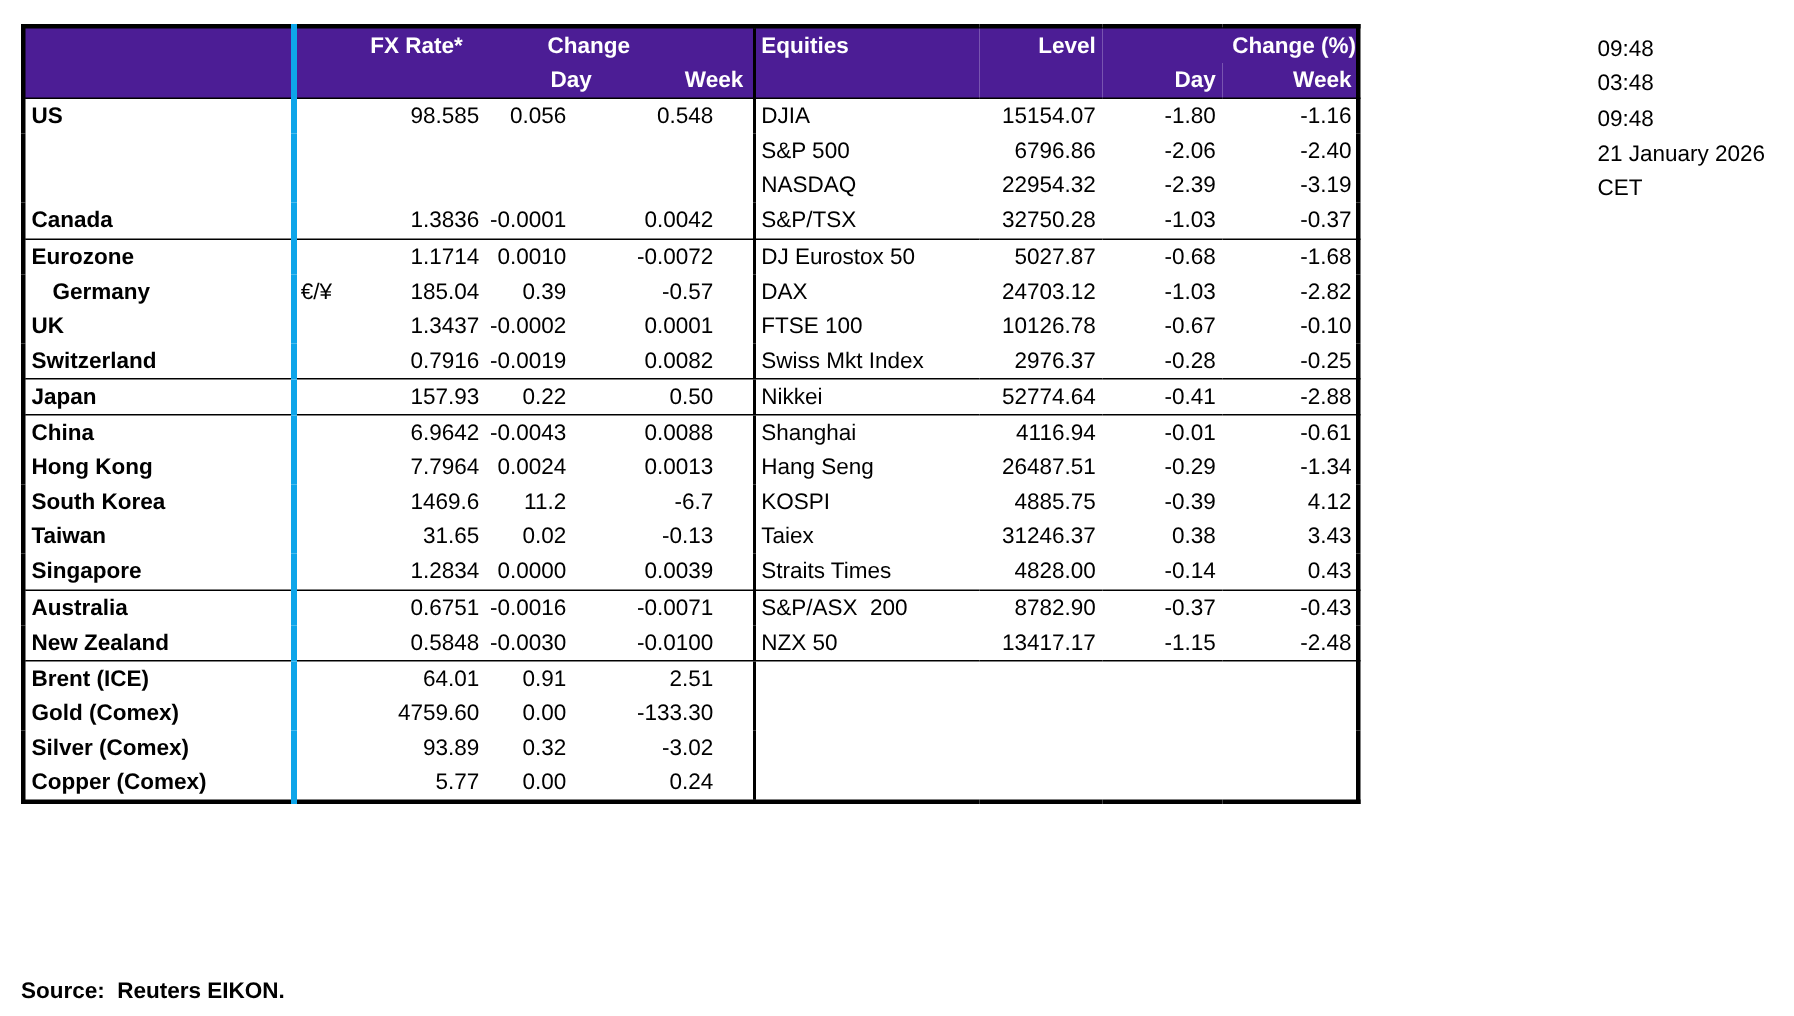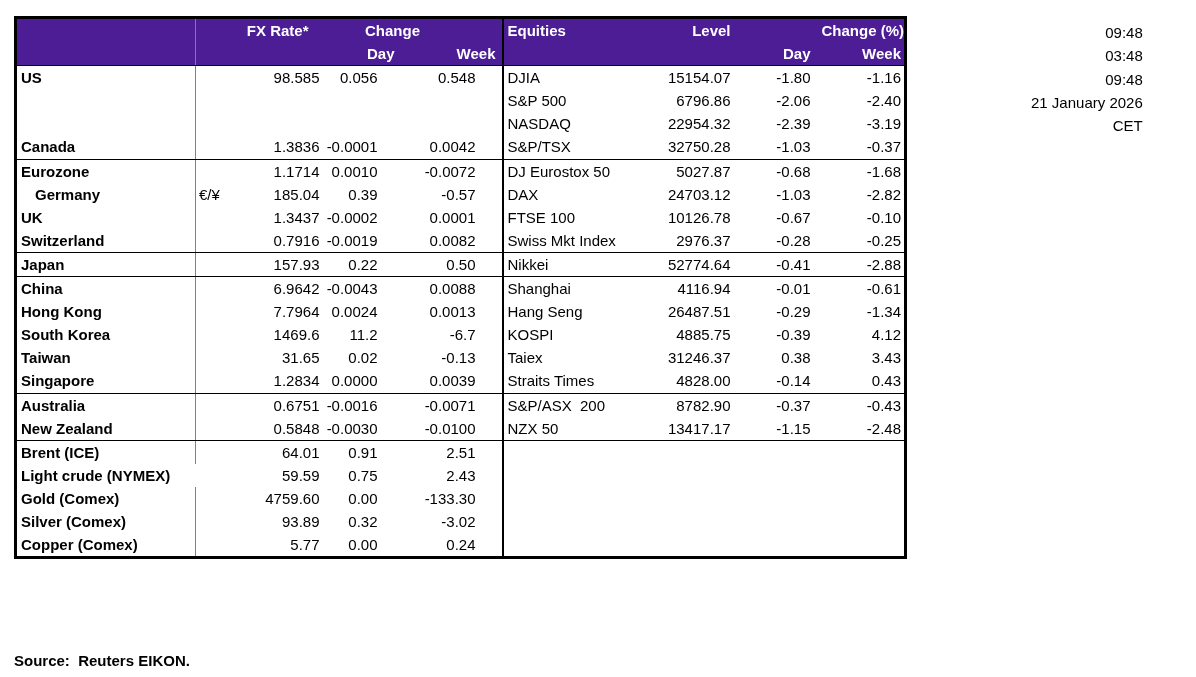--- a/index.html
+++ b/index.html
@@ -30,21 +30,21 @@
     line-height: 23.1px;
     padding: 0;
     vertical-align: middle;
     white-space: pre;
     overflow: visible;
   }
   
   .hdr { background: #4c1d95; color: #ffffff; font-weight: bold; }
   .hb  { border-bottom: 1px solid #000000; }
   
-  .c1     { border-right: 1px solid #0ea5e9; }
+  .c1     { border-right: 4px solid #0ea5e9; }
   .eqname { border-left: 2px solid #000000; padding-left: 4px; }
   
   tr.gend td { border-bottom: 1px solid #000000; }
   
   .name   { font-weight: bold; padding-left: 4px; }
   .indent { padding-left: 18px; }
   .pair   { padding-left: 3px; }
   .num    { text-align: right; }
   .rate   { padding-right: 4px; }
   .day    { padding-right: 22px; }
@@ -55,26 +55,25 @@
   .eqweek { padding-right: 3px; }
   
   .rateh   { padding-right: 15px; }
   .dayh    { padding-right: 5px; }
   .weekh   { padding-right: 6px; }
   .changeh { text-align: center; padding-right: 40px; }
   .changeph{ text-align: right; }
   
   .times {
     position: absolute;
-    left: 1031px;
+    left: 1065px;
     top: 21px;
     font-size: 15px;
     line-height: 23.35px;
     white-space: pre;
-    text-align: right;
   }
   
   .footer {
     position: absolute;
     left: 14px;
     top: 603px;
     font-size: 15px;
     font-weight: bold;
     line-height: 23.2px;
     white-space: pre;
@@ -300,30 +299,20 @@
           <td class="pair"></td>
           <td class="num rate">64.01</td>
           <td class="num day">0.91</td>
           <td class="num week">2.51</td>
           <td class="eqname"></td>
           <td class="num level"></td>
           <td class="num eqday"></td>
           <td class="num eqweek"></td>
         </tr>
         <tr>
-          <td class="name" colspan="2">Light crude (NYMEX)</td>
-          <td class="num rate">59.59</td>
-          <td class="num day">0.75</td>
-          <td class="num week">2.43</td>
-          <td class="eqname"></td>
-          <td class="num level"></td>
-          <td class="num eqday"></td>
-          <td class="num eqweek"></td>
-        </tr>
-        <tr>
           <td class="c1 name">Gold (Comex)</td>
           <td class="pair"></td>
           <td class="num rate">4759.60</td>
           <td class="num day">0.00</td>
           <td class="num week">-133.30</td>
           <td class="eqname"></td>
           <td class="num level"></td>
           <td class="num eqday"></td>
           <td class="num eqweek"></td>
         </tr>

